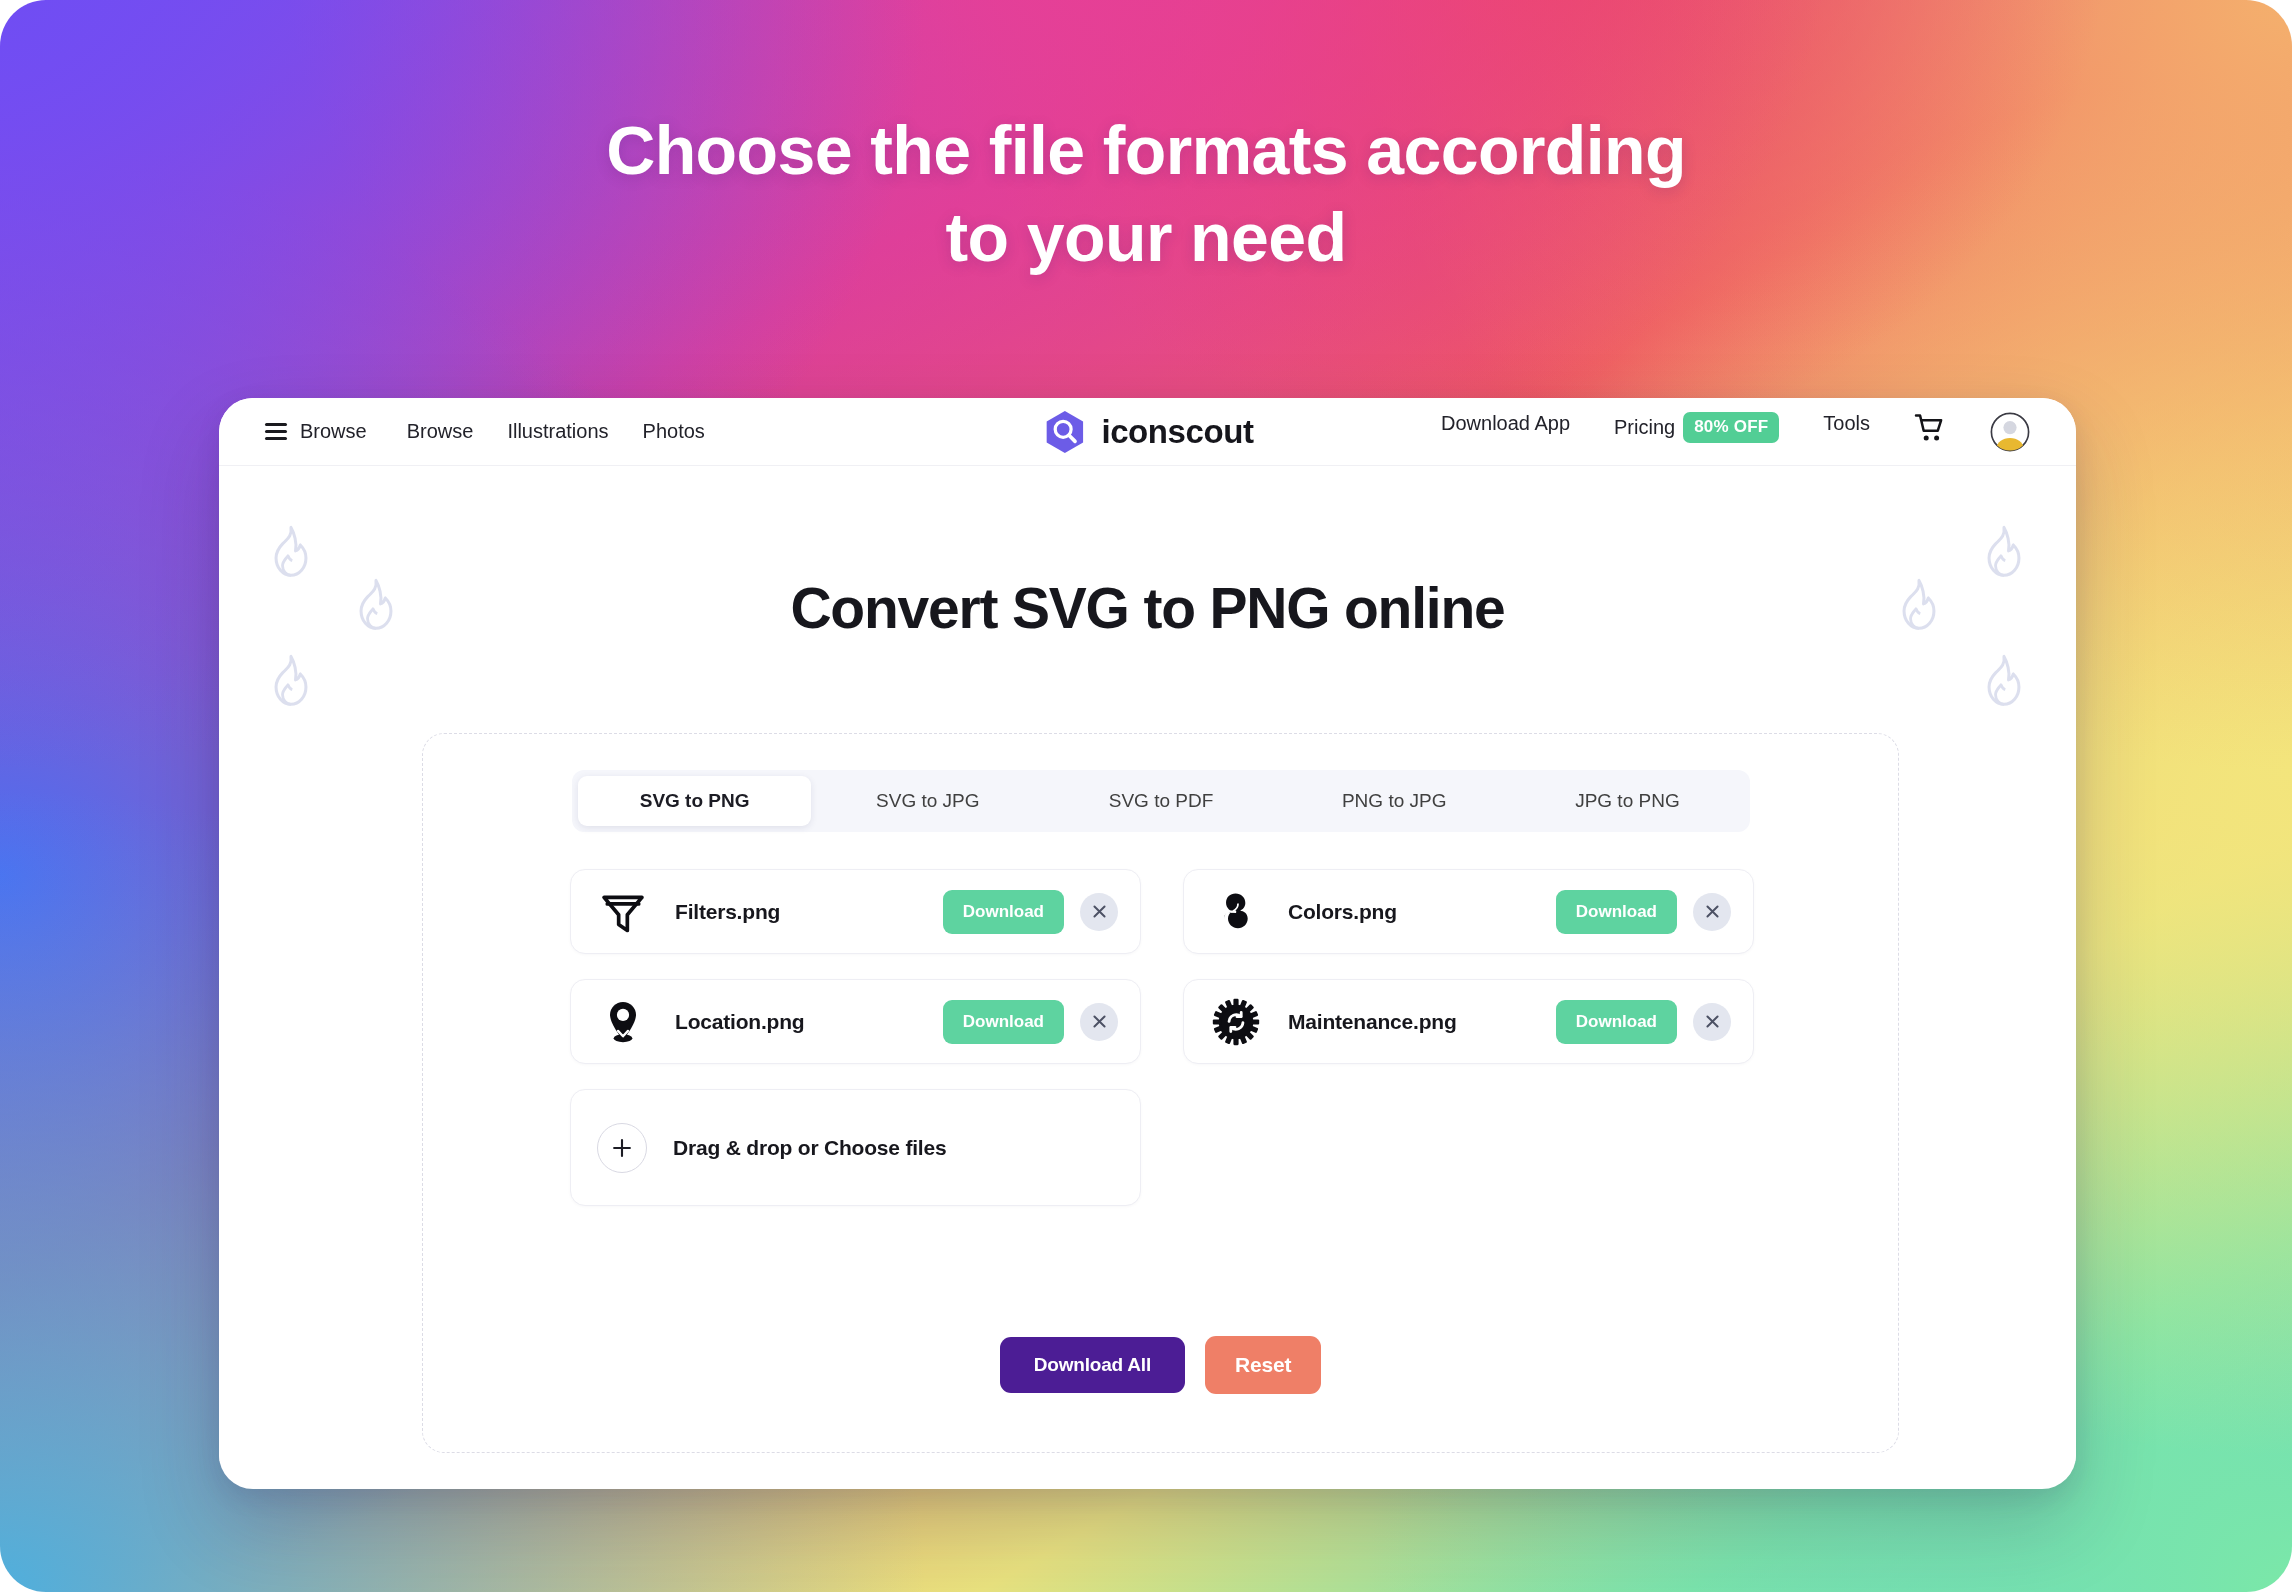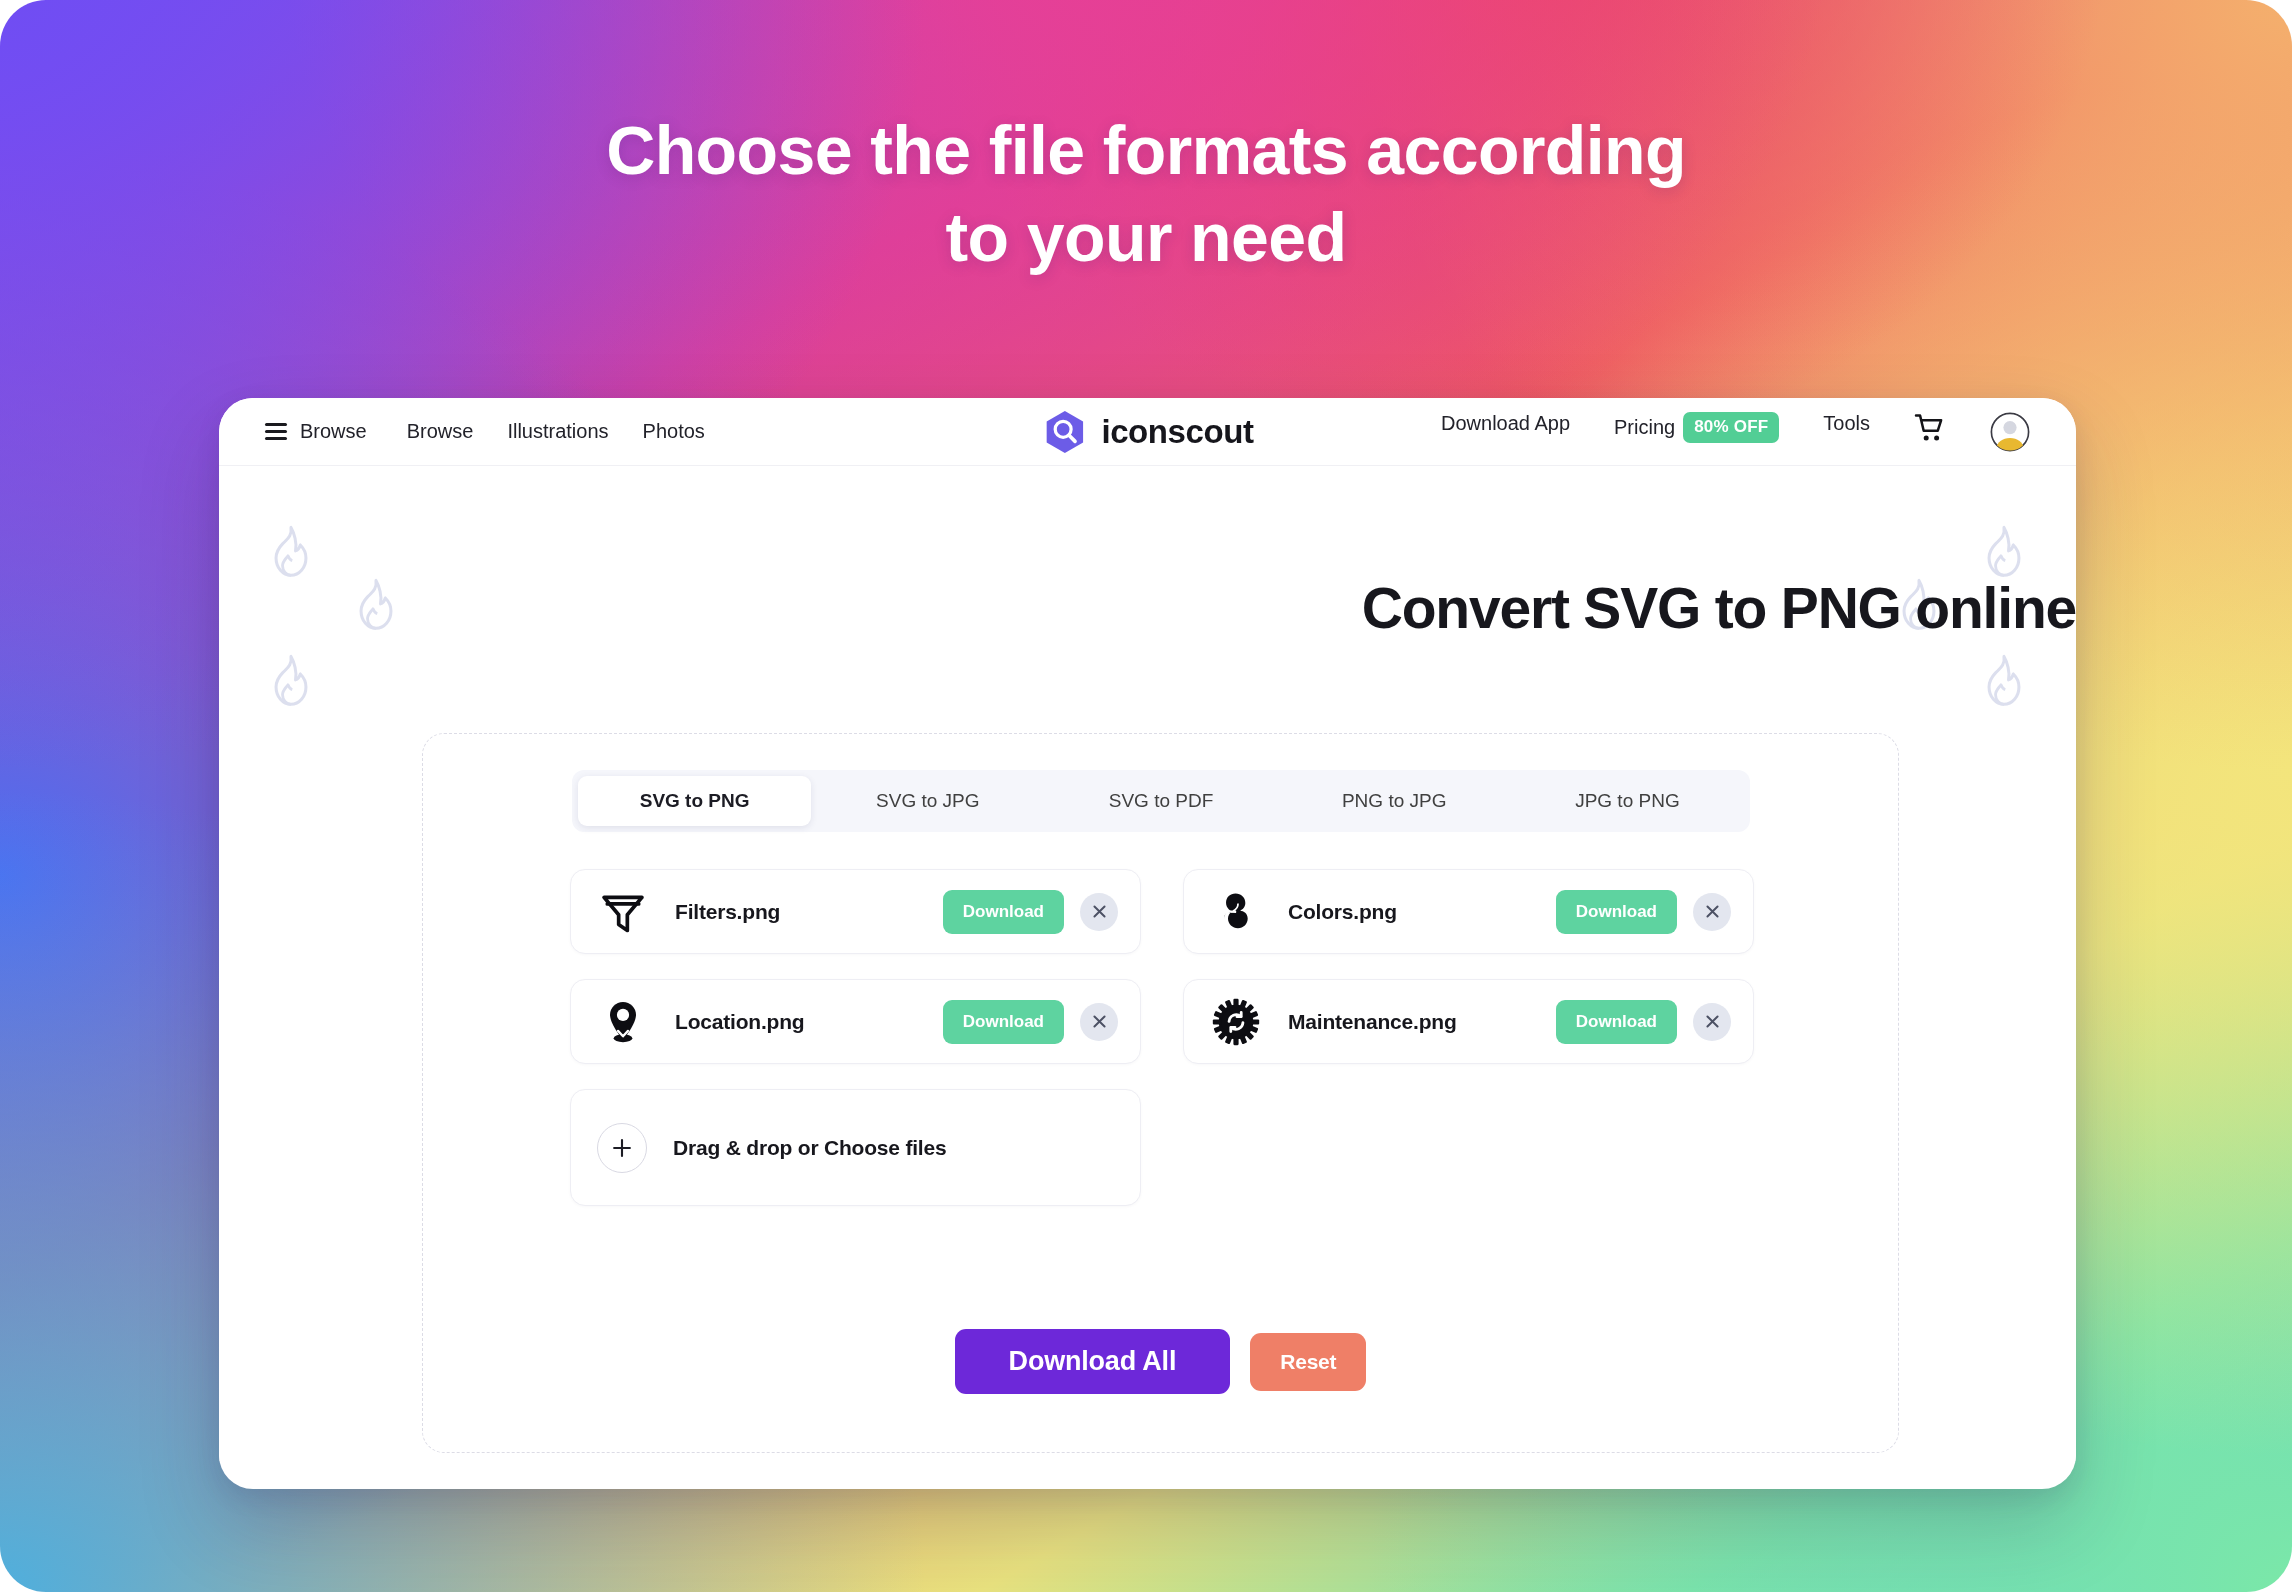--- a/index.html
+++ b/index.html
@@ -135,21 +135,21 @@
     height: 58px;
     opacity: 1;
     pointer-events: none;
   }
 
   #page-title {
     position: absolute;
     top: 109px;
     left: 0;
     width: 100%;
-    text-align: right;
+    text-align: center;
     font-size: 57px;
     font-weight: 700;
     color: #17171d;
     letter-spacing: -1.2px;
   }
 
   
   #converter-panel {
     position: absolute;
     left: 203px;
@@ -284,27 +284,27 @@
     position: absolute;
     bottom: 58px;
     left: 0;
     width: 100%;
     display: flex;
     justify-content: center;
     align-items: center;
     gap: 20px;
   }
   #download-all-btn {
-    background: #6d28d9;
+    background: #4c1d95;
     color: #fff;
-    font-size: 27px;
+    font-size: 19px;
     font-weight: 700;
     border: none;
     border-radius: 11px;
-    padding: 17px 54px;
+    padding: 17px 34px;
     cursor: pointer;
     font-family: inherit;
     letter-spacing: -0.2px;
   }
   #reset-btn {
     background: #ef7f67;
     color: #fff;
     font-size: 21px;
     font-weight: 700;
     border: none;

